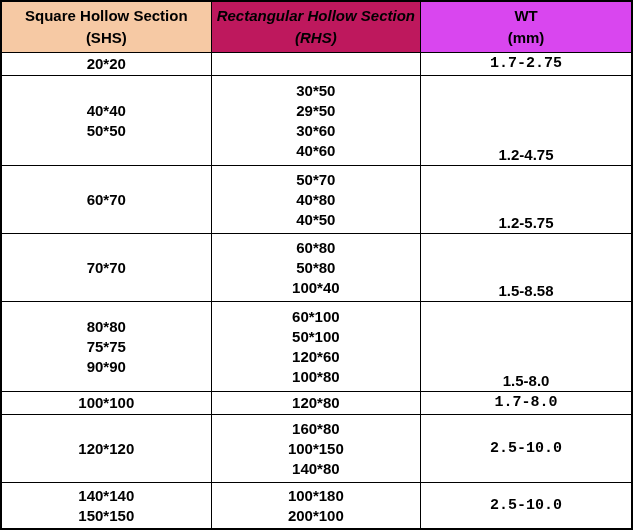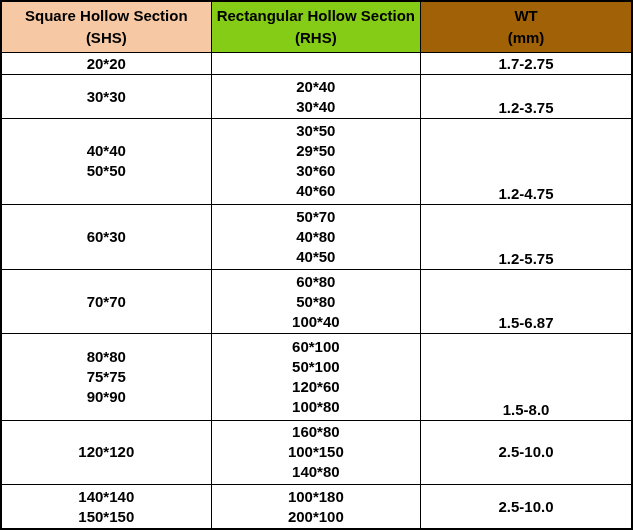--- a/index.html
+++ b/index.html
@@ -41,21 +41,21 @@
     font-size: 15px;
     line-height: 20px;
     padding: 0;
     text-align: center;
     font-weight: bold;
     background: #ffffff;
     margin-left: 48px;
   }
   td.shs { vertical-align: middle; }
   td.rhs { vertical-align: middle; }
-  td.wt-middle { vertical-align: middle; }
+  td.wt-middle { vertical-align: middle; font-family: Liberation Mono, monospace; }
   td.wt-bottom { vertical-align: bottom; padding-bottom: 1px; }
   .line { line-height: 20px; min-height: 20px; }
   
   tr.body-row { height: 20px; }
 </style>
 </head>
 <body>
 
 <div class="page">
   <table class="spec">
@@ -63,107 +63,106 @@
       <col class="c1">
         <col class="c2">
         <col class="c3">
     </colgroup>
     <thead>
       <tr>
         <th style="background-color: rgb(246, 201, 164);">
           <div>Square Hollow Section</div>
           <div>(SHS)</div>
         </th>
-        <th style="background-color: #84cc16;">
+        <th style="background-color: #be185d; font-style: italic;">
           <div>Rectangular Hollow Section</div>
           <div>(RHS)</div>
         </th>
-        <th style="background-color: #a16207;">
+        <th style="background-color: #d946ef;">
           <div>WT</div>
           <div>(mm)</div>
         </th>
       </tr>
     </thead>
     <tbody>
         <tr class="body-row">
           <td class="shs">
             <div class="line">20*20</div>
           </td>
           <td class="rhs"></td>
           <td class="wt-middle">
             <div class="line">1.7-2.75</div>
-          </td>
-        </tr>
-        <tr class="body-row">
-          <td class="shs">
-            <div class="line">30*30</div>
-          </td>
-          <td class="rhs">
-            <div class="line">20*40</div>
-            <div class="line">30*40</div>
-          </td>
-          <td class="wt-bottom">
-            <div class="line">1.2-3.75</div>
           </td>
         </tr>
         <tr class="body-row">
           <td class="shs">
             <div class="line">40*40</div>
             <div class="line">50*50</div>
           </td>
           <td class="rhs">
             <div class="line">30*50</div>
             <div class="line">29*50</div>
             <div class="line">30*60</div>
             <div class="line">40*60</div>
           </td>
           <td class="wt-bottom">
             <div class="line">1.2-4.75</div>
           </td>
         </tr>
         <tr class="body-row">
           <td class="shs">
-            <div class="line">60*30</div>
+            <div class="line">60*70</div>
           </td>
           <td class="rhs">
             <div class="line">50*70</div>
             <div class="line">40*80</div>
             <div class="line">40*50</div>
           </td>
           <td class="wt-bottom">
             <div class="line">1.2-5.75</div>
           </td>
         </tr>
         <tr class="body-row">
           <td class="shs">
             <div class="line">70*70</div>
           </td>
           <td class="rhs">
             <div class="line">60*80</div>
             <div class="line">50*80</div>
             <div class="line">100*40</div>
           </td>
           <td class="wt-bottom">
-            <div class="line">1.5-6.87</div>
+            <div class="line">1.5-8.58</div>
           </td>
         </tr>
         <tr class="body-row">
           <td class="shs">
             <div class="line">80*80</div>
             <div class="line">75*75</div>
             <div class="line">90*90</div>
           </td>
           <td class="rhs">
             <div class="line">60*100</div>
             <div class="line">50*100</div>
             <div class="line">120*60</div>
             <div class="line">100*80</div>
           </td>
           <td class="wt-bottom">
             <div class="line">1.5-8.0</div>
+          </td>
+        </tr>
+        <tr class="body-row">
+          <td class="shs">
+            <div class="line">100*100</div>
+          </td>
+          <td class="rhs">
+            <div class="line">120*80</div>
+          </td>
+          <td class="wt-middle">
+            <div class="line">1.7-8.0</div>
           </td>
         </tr>
         <tr class="body-row">
           <td class="shs">
             <div class="line">120*120</div>
           </td>
           <td class="rhs">
             <div class="line">160*80</div>
             <div class="line">100*150</div>
             <div class="line">140*80</div>

